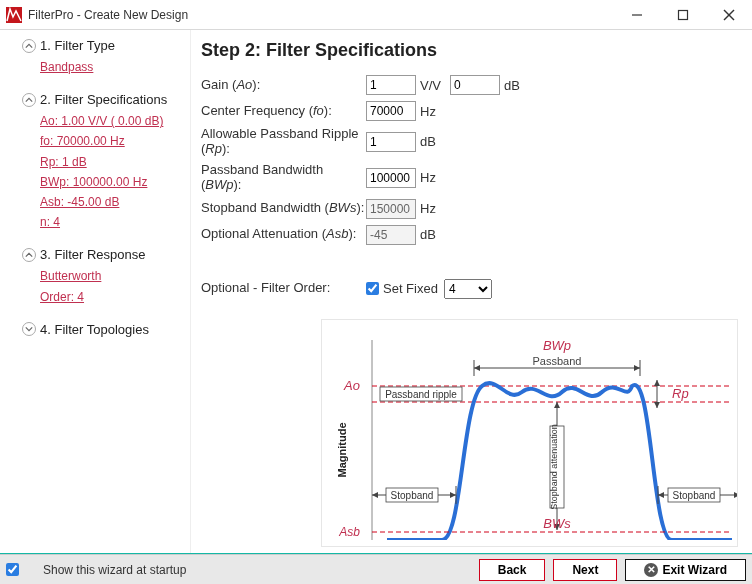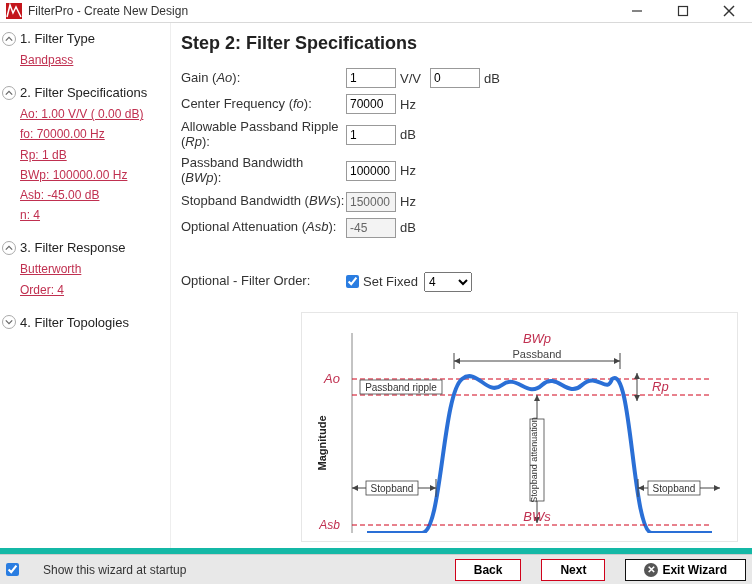--- a/index.html
+++ b/index.html
@@ -1,27 +1,27 @@
 <!DOCTYPE html>
 <html><head>
 <meta charset="utf-8">
 <style>
   * { box-sizing: border-box; }
   html, body { margin:0; padding:0; font-family: "Segoe UI", Tahoma, sans-serif; font-size:12px; color:#333; }
   body { width:752px; height:584px; overflow:hidden; background:#fff; display:flex; flex-direction:column; }
 
   
-  .titlebar { height:23px; display:flex; align-items:center; justify-content:space-between; padding:0 0 0 6px; border-bottom:1px solid #d9d9d9; background:#fff; }
+  .titlebar { height:30px; display:flex; align-items:center; justify-content:space-between; padding:0 0 0 6px; border-bottom:1px solid #d9d9d9; background:#fff; }
   .titlebar-left { display:flex; align-items:center; gap:6px; }
   .app-icon { width:16px; height:16px; background:#c4161c; display:flex; align-items:center; justify-content:center; }
   .win-ctrls { display:flex; }
   .win-btn { width:46px; height:30px; display:flex; align-items:center; justify-content:center; color:#444; font-size:14px; }
 
   
-  .content { flex:1 1 auto; display:flex; min-height:0; border-bottom:6px solid #14b8a6; }
+  .content { flex:1 1 auto; display:flex; min-height:0; border-bottom:1px solid #14b8a6;padding-left:20px; }
   .sidebar { width:170px; flex-shrink:0; padding:6px 4px 6px 2px; }
   .step { margin-bottom:8px; }
   .step-head { display:flex; align-items:center; gap:4px; cursor:pointer; padding:2px 0; }
   .chev { width:14px; height:14px; border:1px solid #aaa; border-radius:50%; display:flex; align-items:center; justify-content:center; flex-shrink:0; }
   .chev svg { width:8px; height:8px; }
   .chev.open svg { transform:rotate(180deg); }
   .step-title { font-size:13px; color:#222; }
   .step-body { padding:2px 0 4px 18px; color:#C03050; font-size:12px; line-height:1.6;text-decoration:underline; }
   .step-body div { margin:1px 0; }
 
@@ -38,21 +38,21 @@
   .order-row .form-label { width:165px; }
   .checkbox { width:13px; height:13px; margin:0 4px 0 0; accent-color:#2a7de1; }
   .select { height:20px; width:48px; font-size:12px; margin-left:6px;}
 
   .diagram-wrap { flex:1 1 auto; border:1px solid #e6e6e6; margin:20px 0 6px 120px; padding:10px 10px 0 10px; overflow:hidden; position:relative;}
   .diagram-wrap svg { display:block; }
 
   
   .footer { height:30px; background:#e8e8e8; display:flex; align-items:center; padding:0 6px; justify-content:space-between; border-top:1px solid #ccc; }
   .footer-left { display:flex; align-items:center; gap:20px; }
-  .btns { display:flex; gap:20px; }
+  .btns { display:flex; gap:8px; }
   .wiz-btn { height:22px; padding:0 18px; border:1px solid #111; background:#fff; font-size:12px; font-weight:600; cursor:pointer; display:flex; align-items:center; gap:4px;}
   .wiz-btn.primary { border-color:#d0021b; }
   .round-x { width:14px; height:14px; border-radius:50%; background:#555; color:#fff; display:flex; align-items:center; justify-content:center; font-size:10px; line-height:1;}
 </style>
 </head>
 <body>
 
 <div class="titlebar">
   <div class="titlebar-left">
     <div class="app-icon">

